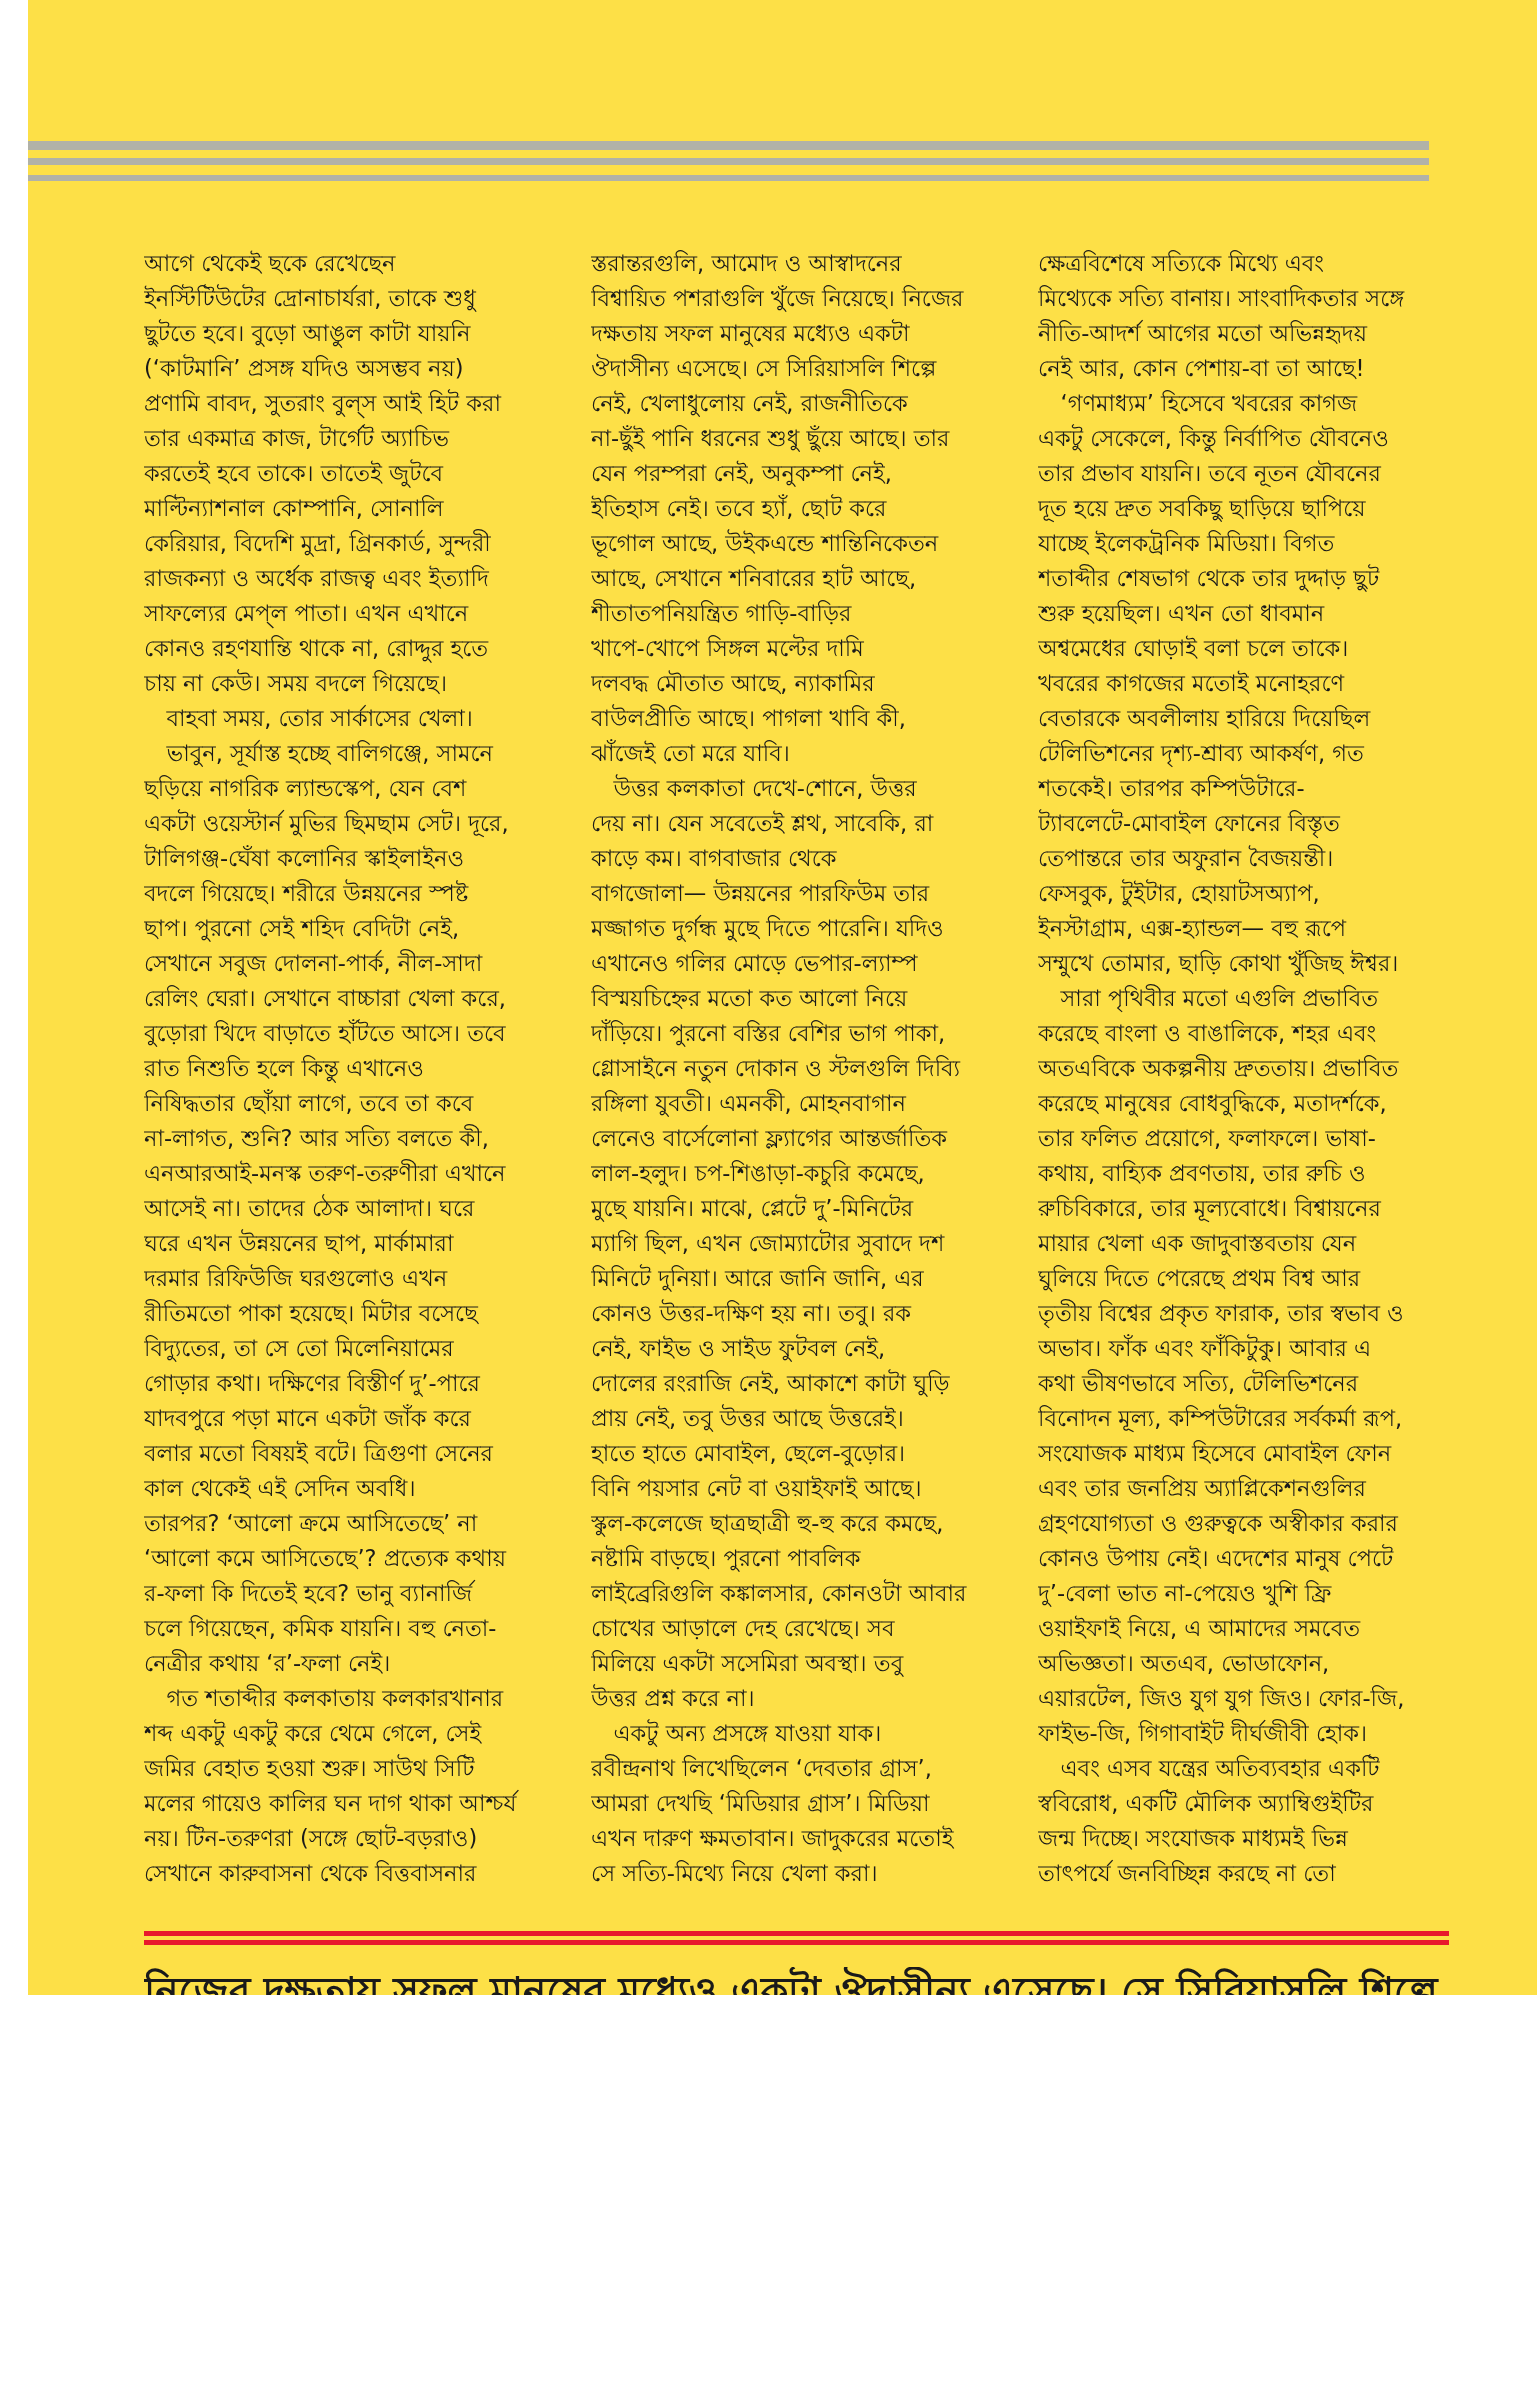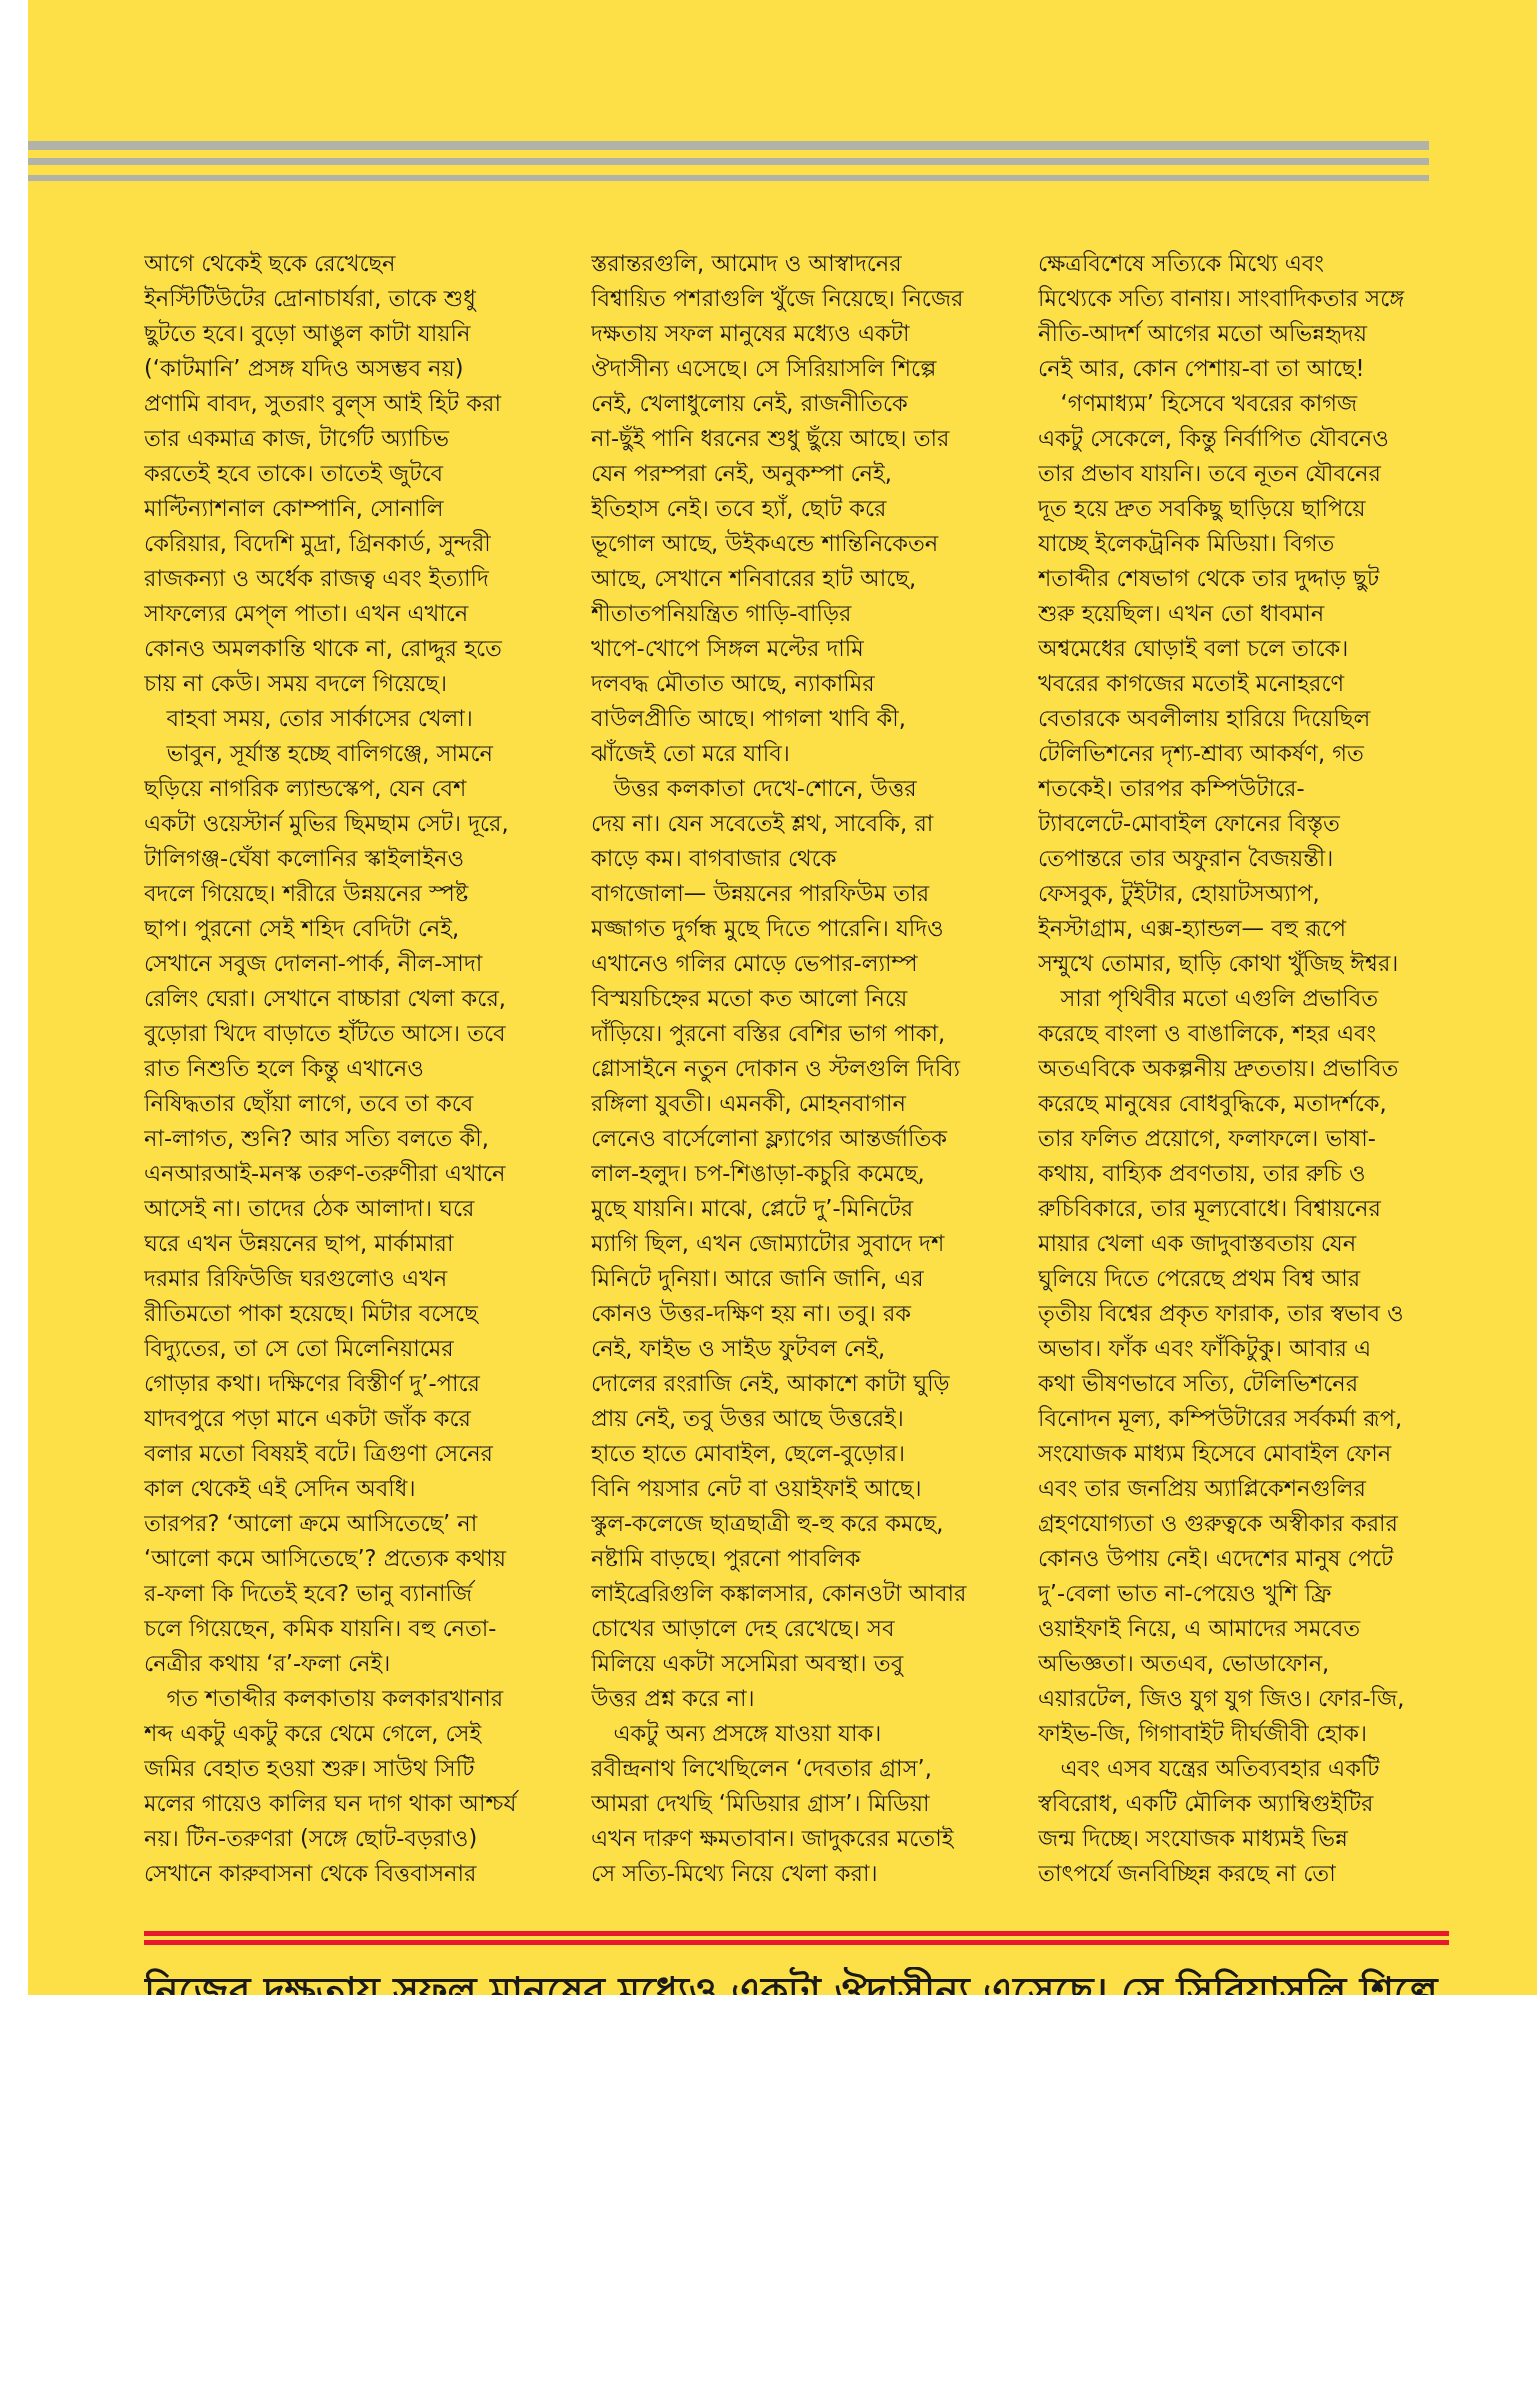--- a/index.html
+++ b/index.html
@@ -70,21 +70,21 @@
         <div class="tline">ইনস্টিটিউটের দ্রোনাচার্যরা, তাকে শুধু</div>
         <div class="tline">ছুটতে হবে। বুড়ো আঙুল কাটা যায়নি</div>
         <div class="tline">(‘কাটমানি’ প্রসঙ্গ যদিও অসম্ভব নয়)</div>
         <div class="tline">প্রণামি বাবদ, সুতরাং বুল্‌স আই হিট করা</div>
         <div class="tline">তার একমাত্র কাজ, টার্গেট অ্যাচিভ</div>
         <div class="tline">করতেই হবে তাকে। তাতেই জুটবে</div>
         <div class="tline">মাল্টিন্যাশনাল কোম্পানি, সোনালি</div>
         <div class="tline">কেরিয়ার, বিদেশি মুদ্রা, গ্রিনকার্ড, সুন্দরী</div>
         <div class="tline">রাজকন্যা ও অর্ধেক রাজত্ব এবং ইত্যাদি</div>
         <div class="tline">সাফল্যের মেপ্‌ল পাতা। এখন এখানে</div>
-        <div class="tline">কোনও অমলকান্তি থাকে না, রোদ্দুর হতে</div>
+        <div class="tline">কোনও রহণযান্তি থাকে না, রোদ্দুর হতে</div>
         <div class="tline">চায় না কেউ। সময় বদলে গিয়েছে।</div>
         <div class="tline"> বাহবা সময়, তোর সার্কাসের খেলা।</div>
         <div class="tline"> ভাবুন, সূর্যাস্ত হচ্ছে বালিগঞ্জে, সামনে</div>
         <div class="tline">ছড়িয়ে নাগরিক ল্যান্ডস্কেপ, যেন বেশ</div>
         <div class="tline">একটা ওয়েস্টার্ন মুভির ছিমছাম সেট। দূরে,</div>
         <div class="tline">টালিগঞ্জ-ঘেঁষা কলোনির স্কাইলাইনও</div>
         <div class="tline">বদলে গিয়েছে। শরীরে উন্নয়নের স্পষ্ট</div>
         <div class="tline">ছাপ। পুরনো সেই শহিদ বেদিটা নেই,</div>
         <div class="tline">সেখানে সবুজ দোলনা-পার্ক, নীল-সাদা</div>
         <div class="tline">রেলিং ঘেরা। সেখানে বাচ্চারা খেলা করে,</div>

